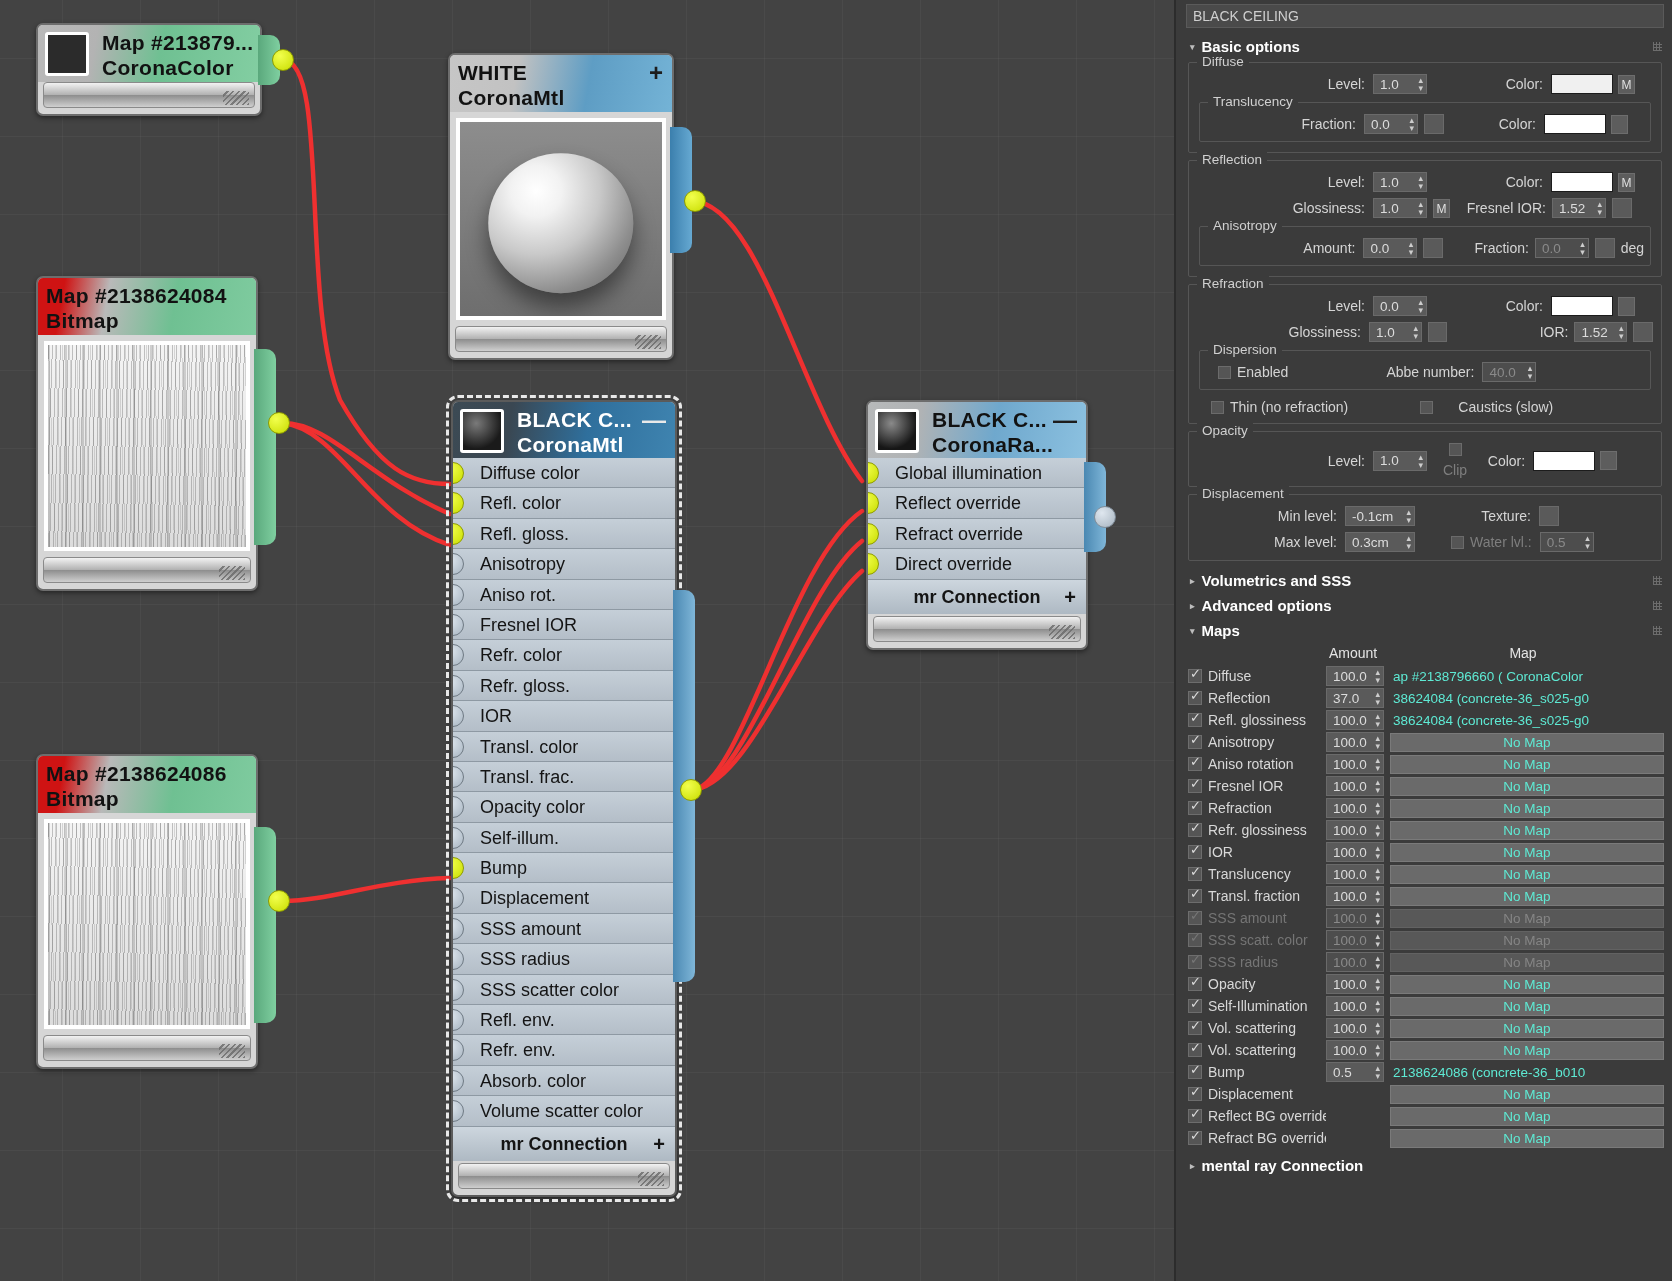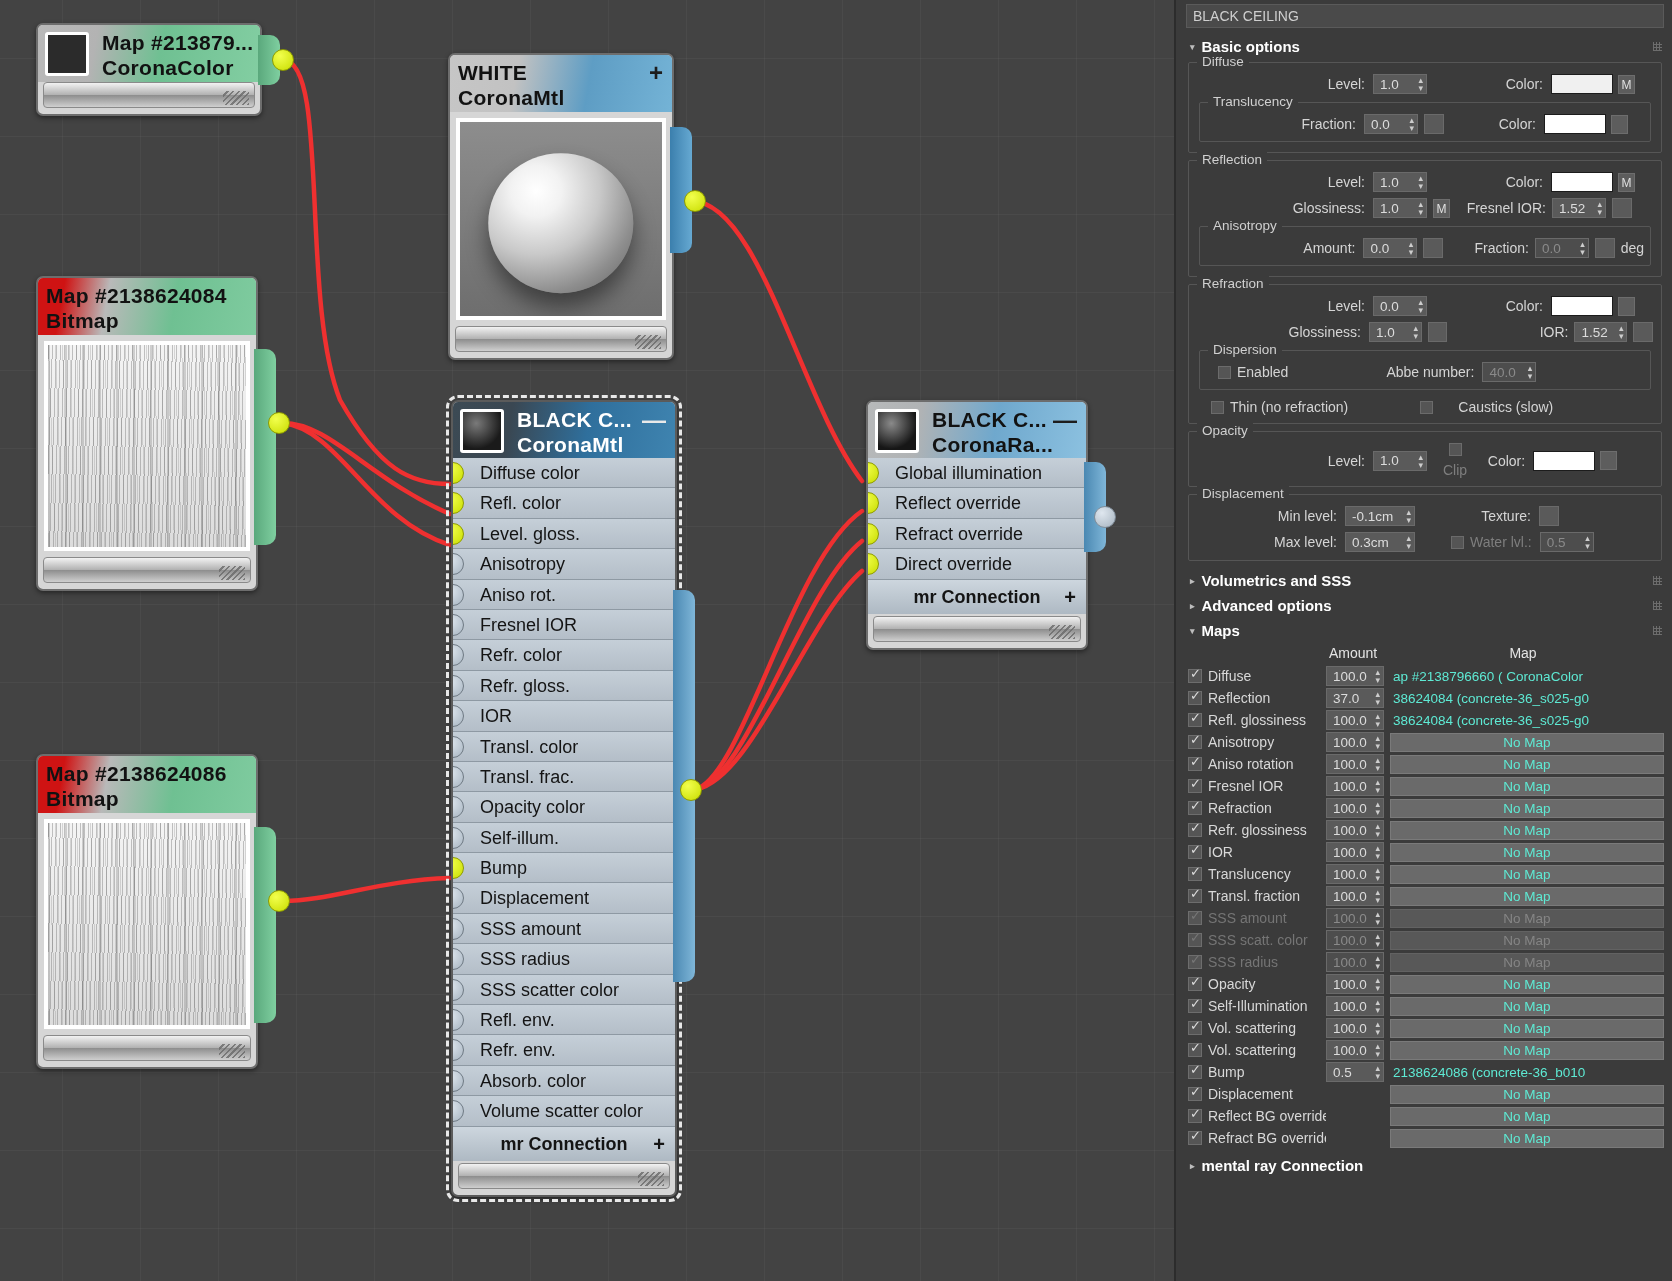--- a/index.html
+++ b/index.html
@@ -281,21 +281,21 @@
       <div class="node-body">
         <div class="nhead mtl-sel withthumb" style="height:56px;">
           <div class="nthumb" style="background:radial-gradient(circle at 35% 30%,#7a7a7a,#1a1a1a 70%);"></div>
           <div class="nttl">BLACK  C...</div>
           <div class="nsub">CoronaMtl</div>
           <div class="nbtn">—</div>
         </div>
         <div class="ports" id="black-mtl-ports">
             <div class="prow"><span class="dot on"></span><span class="plabel">Diffuse color</span></div>
             <div class="prow"><span class="dot on"></span><span class="plabel">Refl. color</span></div>
-            <div class="prow"><span class="dot on"></span><span class="plabel">Level. gloss.</span></div>
+            <div class="prow"><span class="dot on"></span><span class="plabel">Refl. gloss.</span></div>
             <div class="prow"><span class="dot off"></span><span class="plabel">Anisotropy</span></div>
             <div class="prow"><span class="dot off"></span><span class="plabel">Aniso rot.</span></div>
             <div class="prow"><span class="dot off"></span><span class="plabel">Fresnel IOR</span></div>
             <div class="prow"><span class="dot off"></span><span class="plabel">Refr. color</span></div>
             <div class="prow"><span class="dot off"></span><span class="plabel">Refr. gloss.</span></div>
             <div class="prow"><span class="dot off"></span><span class="plabel">IOR</span></div>
             <div class="prow"><span class="dot off"></span><span class="plabel">Transl. color</span></div>
             <div class="prow"><span class="dot off"></span><span class="plabel">Transl. frac.</span></div>
             <div class="prow"><span class="dot off"></span><span class="plabel">Opacity color</span></div>
             <div class="prow"><span class="dot off"></span><span class="plabel">Self-illum.</span></div>

